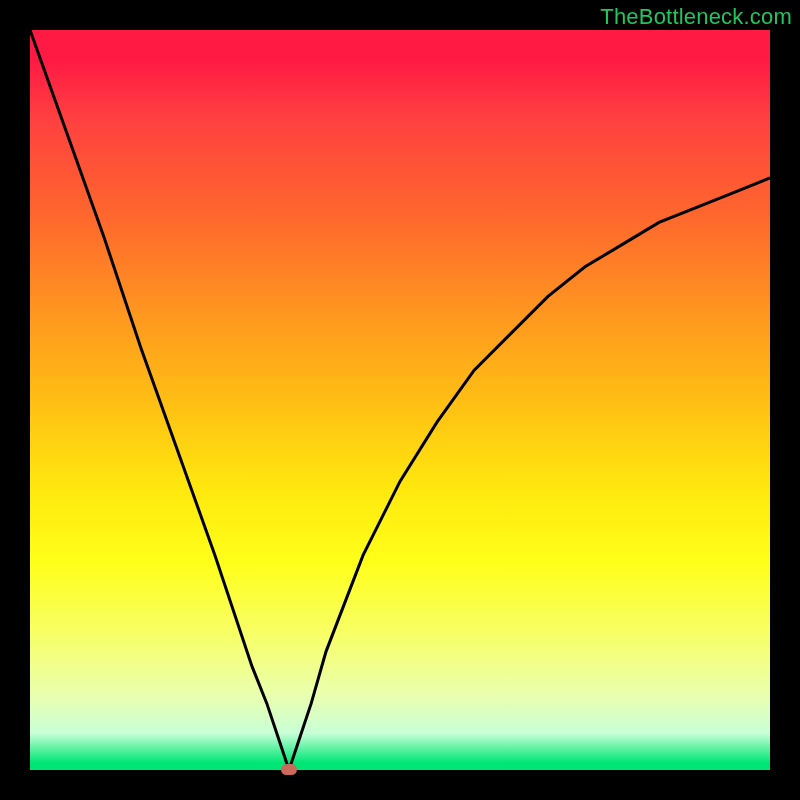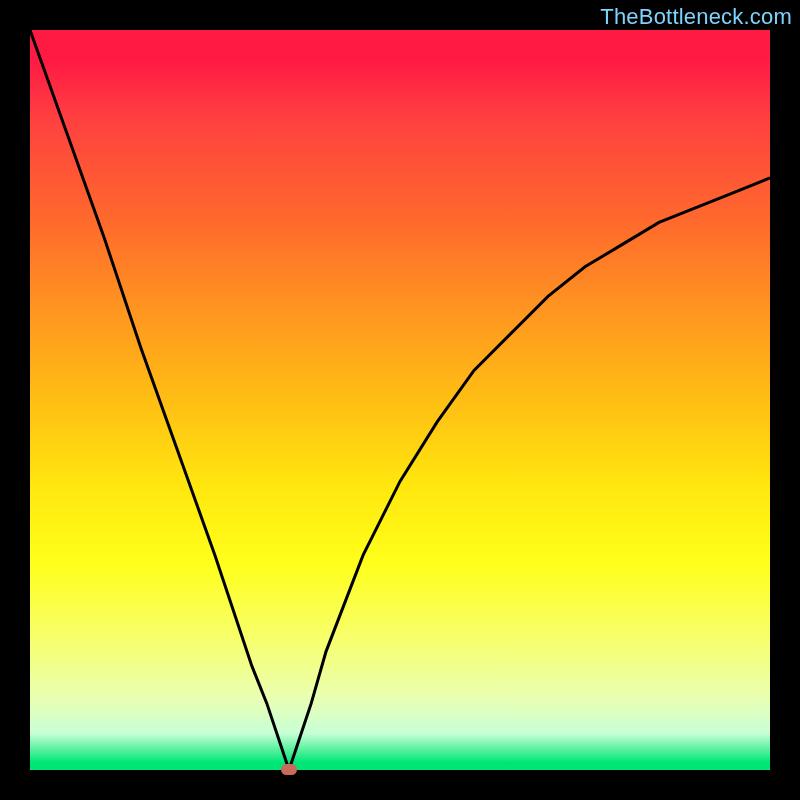--- a/index.html
+++ b/index.html
@@ -43,21 +43,21 @@
     position: absolute;
     left: 30px;
     top: 30px;
     width: 740px;
     height: 740px;
   }
   .watermark {
     position: absolute;
     top: 4px;
     right: 8px;
-    color: #7dd3fc;
+    color: #22c55e;
     font-size: 22px;
     font-weight: 500;
     letter-spacing: 0.2px;
   }
   .marker {
     position: absolute;
     width: 16px;
     height: 11px;
     background: #c96a5a;
     border-radius: 6px;

